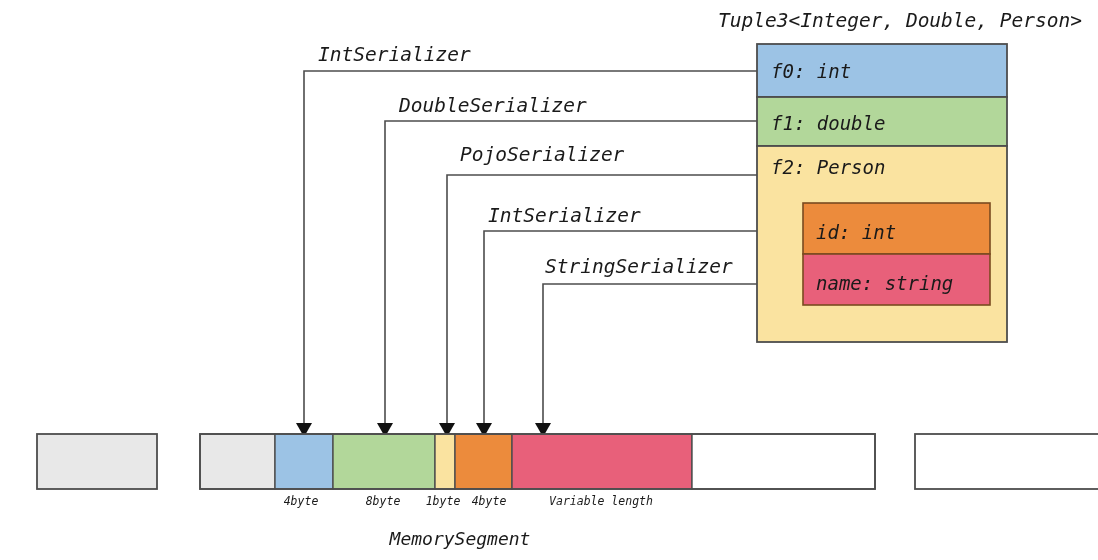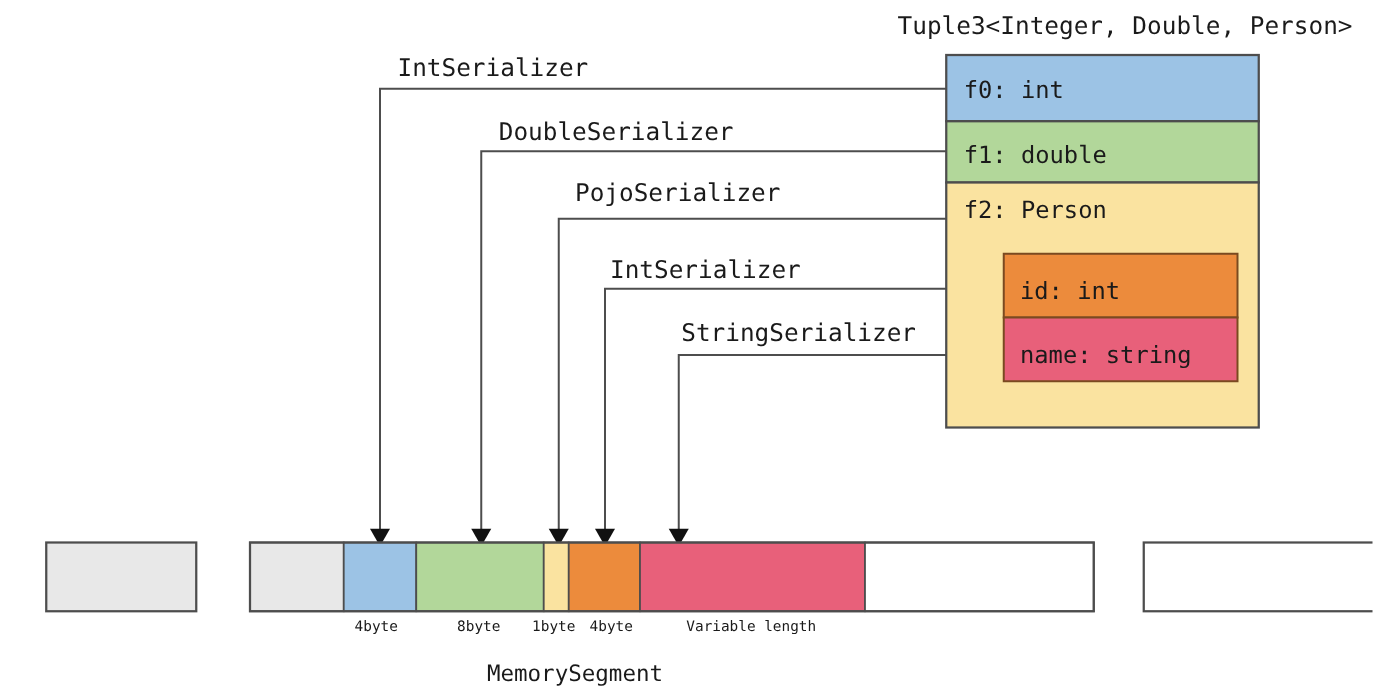--- a/index.html
+++ b/index.html
@@ -10,20 +10,21 @@
   body {
     width: 1098px;
     height: 560px;
     overflow: hidden;
     font-family: "DejaVu Sans Mono", monospace;
   }
   #diagram-root {
     position: relative;
     width: 1098px;
     height: 453px;
+    font-style: italic;
   }
   svg#scene {
     display: block;
     width: 1098px;
     height: 560px;
   }
   .mono {
     font-family: "DejaVu Sans Mono", monospace;
     fill: #1a1a1a;
   }

